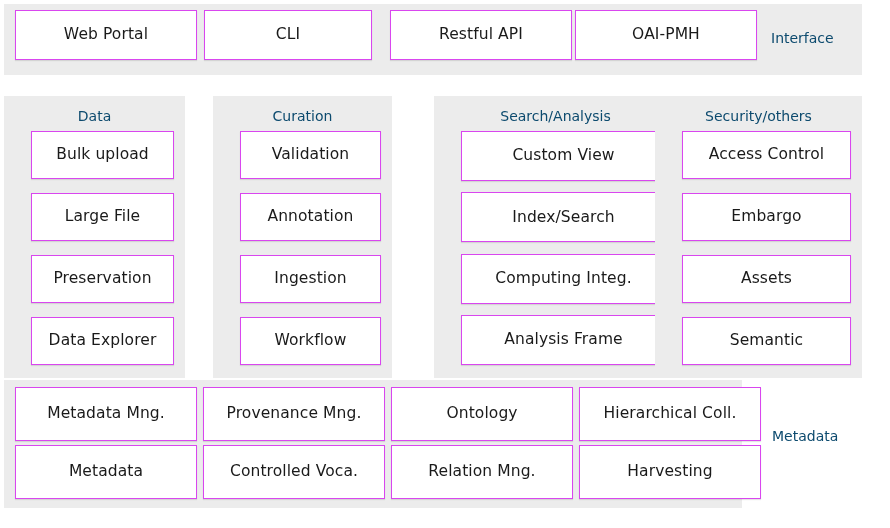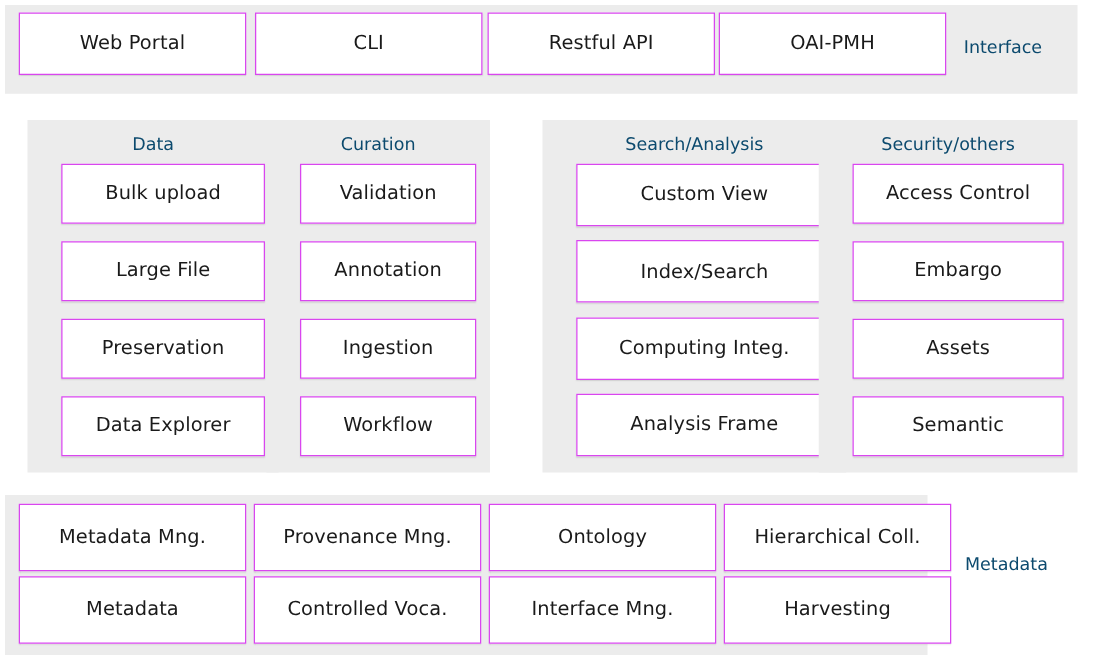--- a/index.html
+++ b/index.html
@@ -50,36 +50,36 @@
   #interface-panel {
     left: 4px;  top: 4px;
     width: 858px; height: 71px;
   }
   #interface-panel .box {
     position: absolute;
     top: 6px;
     height: 50px;
   }
   #interface-panel .box:nth-of-type(1) { left: 11px;  width: 182px; }
-  #interface-panel .box:nth-of-type(2) { left: 200px; width: 182px; }
+  #interface-panel .box:nth-of-type(2) { left: 200px; width: 168px; }
   #interface-panel .box:nth-of-type(3) { left: 386px; width: 182px; }
   #interface-panel .box:nth-of-type(4) { left: 571px; width: 182px; }
   #interface-panel .tag {
     position: absolute;
     left: 767px;
     top: 27px;
   }
 
   
   .col-panel {
     position: absolute;
     top: 96px;
     height: 282px;
   }
-  #col-panel-0 { left: 22px;   width: 201px; text-decoration: underline; }
+  #col-panel-0 { left: 4px;   width: 181px; text-decoration: underline; }
   #col-panel-1 { left: 213px; width: 179px; text-decoration: underline; }
   #col-panel-2 { left: 434px; width: 243px; }
   #col-panel-3 { left: 655px; width: 207px; text-decoration: underline; }
 
   .col-head {
     position: absolute;
     top: 13px;
     left: 0; right: 0;
     text-align: center;
   }
@@ -90,21 +90,21 @@
     bottom: 13px;
     display: flex;
     flex-direction: column;
     justify-content: space-between;
   }
   .col-body .box { height: 48px; margin-left: 16px; }
   #col-panel-2 .col-body .box { height: 50px; }
 
   
   #metadata-panel {
-    left: 4px;  top: 396px;
+    left: 4px;  top: 380px;
     width: 738px; height: 128px;
   }
   #metadata-grid {
     position: absolute;
     left: 11px; top: 7px;
     width: 746px; height: 112px;
     display: grid;
     grid-template-columns: repeat(4, 1fr);
     grid-template-rows: repeat(2, 1fr);
     column-gap: 6px;
@@ -168,17 +168,17 @@
 </div>
 
 <div class="panel" id="metadata-panel">
   <div id="metadata-grid">
     <div class="box">Metadata Mng.</div>
     <div class="box">Provenance Mng.</div>
     <div class="box">Ontology</div>
     <div class="box">Hierarchical Coll.</div>
     <div class="box">Metadata</div>
     <div class="box">Controlled Voca.</div>
-    <div class="box">Interface Mng.</div>
+    <div class="box">Relation Mng.</div>
     <div class="box">Harvesting</div>
   </div>
   <div class="tag">Metadata</div>
 </div>
 
 </body></html>

